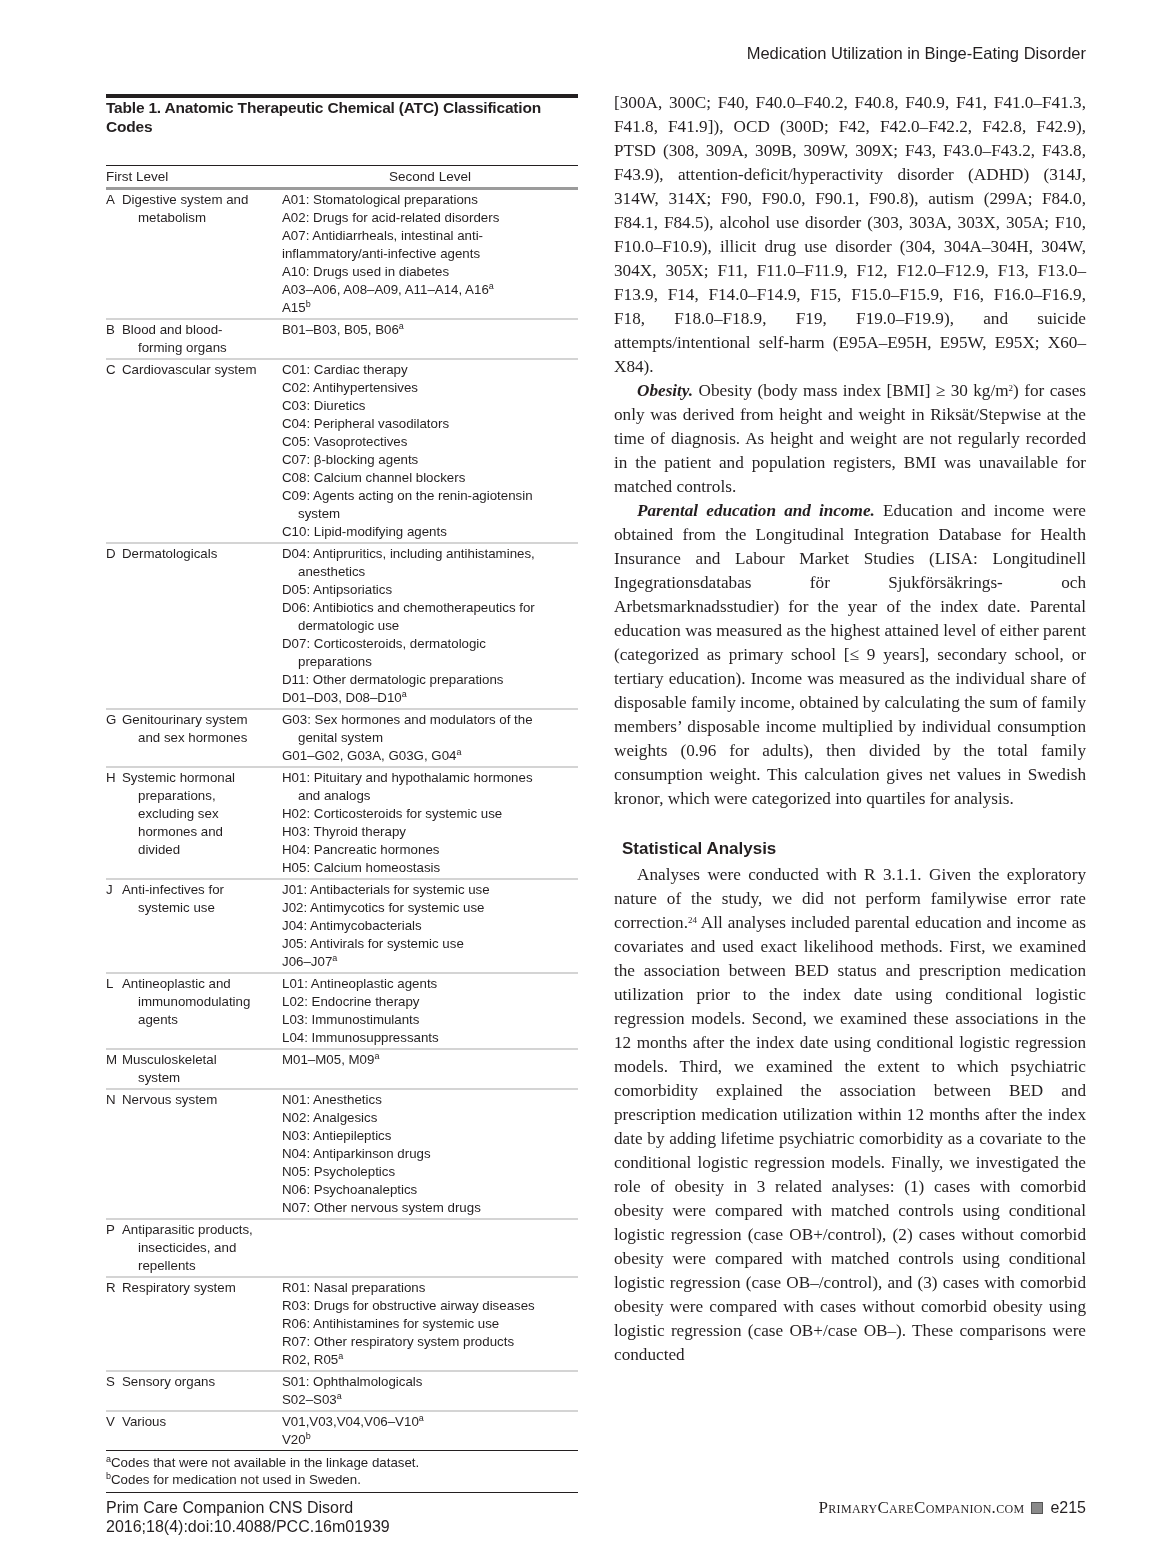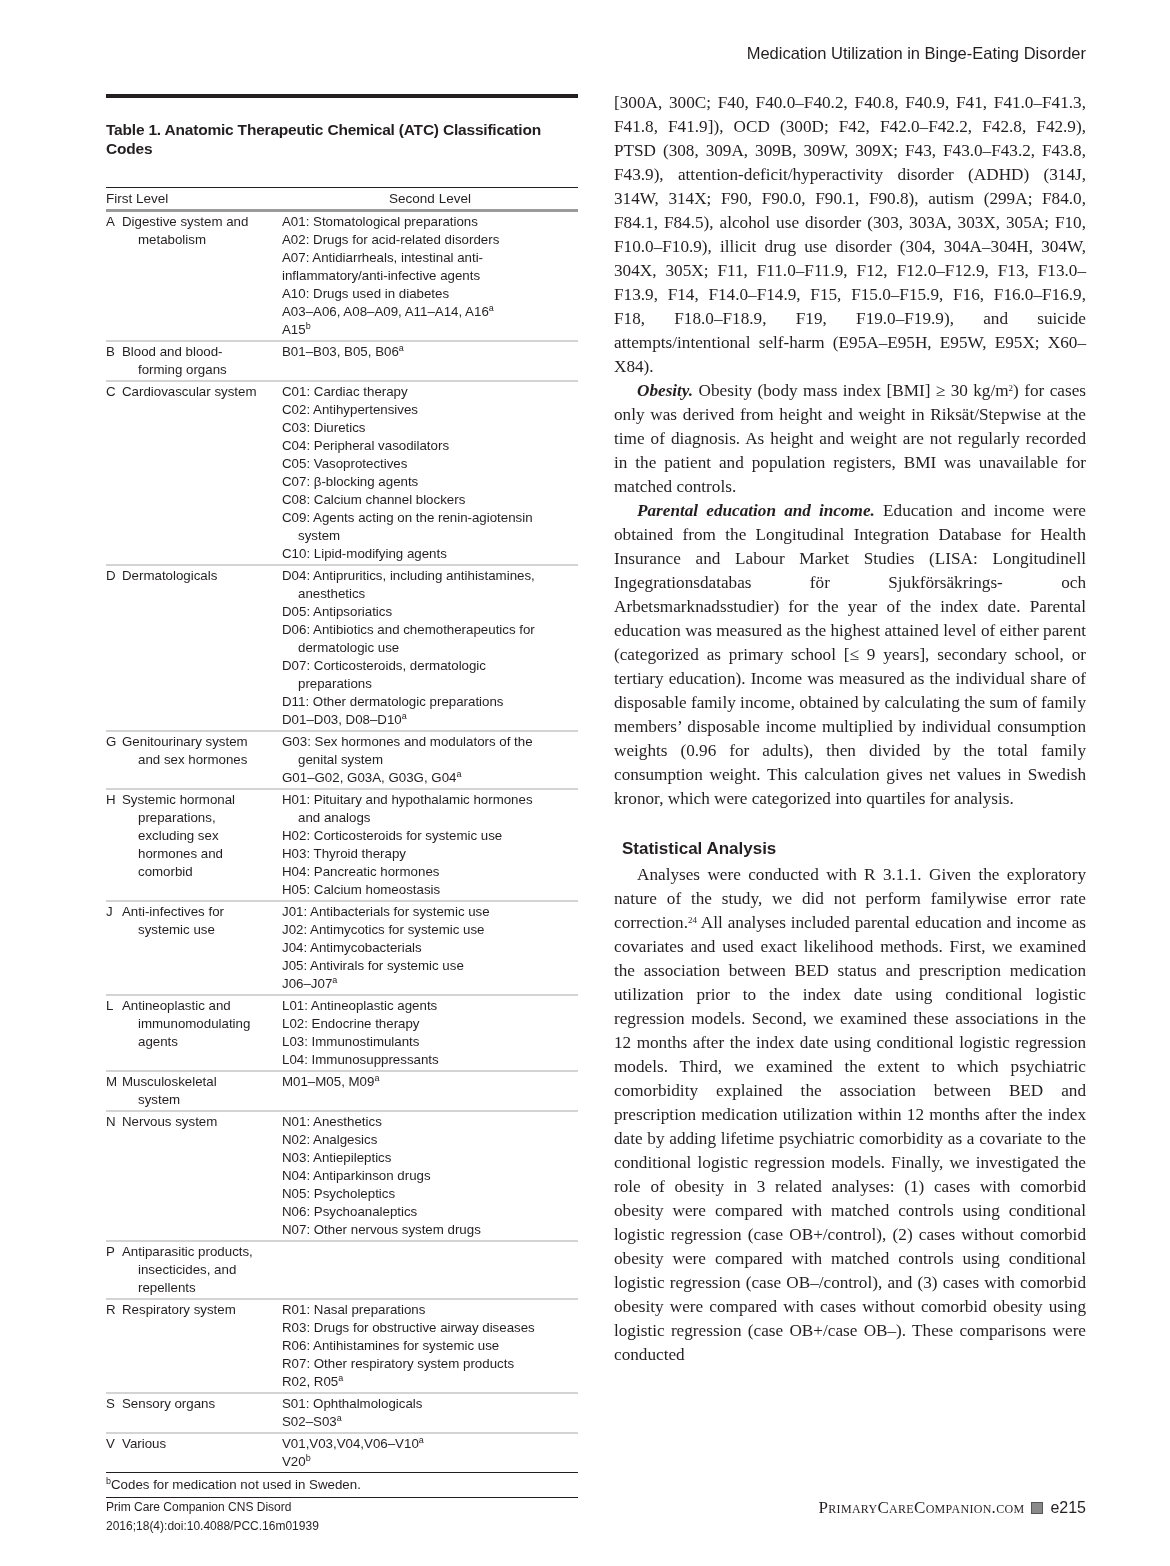--- a/index.html
+++ b/index.html
@@ -2,21 +2,21 @@
 <html><head>
 <meta charset="utf-8">
 <style>
   html, body { margin: 0; padding: 0; background: #ffffff; }
   body { width: 1170px; height: 1566px; position: relative; overflow: hidden; color: #231f20; }
   .running-head { position: absolute; top: 44px; right: 84px; font-family: "Liberation Sans", sans-serif; font-size: 16.5px; color: #231f20; }
 
   
   .table-wrap { position: absolute; left: 106px; top: 94px; width: 472px; font-family: "Liberation Sans", sans-serif; }
   .table-top-rule { height: 4px; background: #231f20; }
-  .table-title { font-weight: bold; font-size: 15.5px; line-height: 19px; margin-top: 22px; padding-bottom: 4px; letter-spacing: -0.2px; }
+  .table-title { font-weight: bold; font-size: 15.5px; line-height: 19px; margin-top: 0; padding-bottom: 4px; letter-spacing: -0.2px; }
   .head-row { display: flex; border-top: 1px solid #231f20; border-bottom: 3px solid #9b9b9b; font-size: 13.5px; line-height: 18px; padding: 2px 0 1px 0; margin-top: 25px; }
   .head-row .c1 { width: 176px; }
   .head-row .c2 { flex: 1; text-align: center; }
   .trow { display: flex; border-bottom: 2px solid #d4d4d4; font-size: 13.3px; line-height: 18px; padding: 1px 0 1px 0; }
   .trow.last { border-bottom: 1px solid #231f20; }
   .trow .c1 { width: 176px; display: flex; }
   .trow .c1 .letter { width: 16px; flex: none; }
   .trow .c1 .name { flex: 1; }
   .trow .c1 .name .line2 { padding-left: 16px; display: block; }
   .trow .c2 { flex: 1; }
@@ -26,21 +26,21 @@
   .footnotes { font-size: 13.3px; line-height: 17px; padding-top: 3px; padding-bottom: 4px; border-bottom: 1px solid #231f20; }
 
   
   .body-col { position: absolute; left: 614px; top: 91px; width: 472px; font-family: "Liberation Serif", serif; font-size: 17.2px; line-height: 24px; text-align: justify; color: #231f20; }
   .body-col p { margin: 0; }
   .body-col p.indent { text-indent: 23px; }
   .run-in { font-weight: bold; font-style: italic; margin-top: 40px; }
   .section-heading { font-family: "Liberation Sans", sans-serif; font-weight: bold; font-size: 17px; margin: 26px 0 2px 8px; text-align: left; }
 
   
-  .footer-left { position: absolute; left: 106px; top: 1498px; font-family: "Liberation Sans", sans-serif; font-size: 12px; line-height: 19px; }
+  .footer-left { position: absolute; left: 106px; top: 1498px; font-family: "Liberation Sans", sans-serif; font-size: 16px; line-height: 19px; }
   .footer-right { position: absolute; right: 84px; top: 1498px; font-family: "Liberation Sans", sans-serif; font-size: 16px; display: flex; align-items: center; gap: 7px; }
   .site { font-family: "Liberation Serif", serif; font-variant: small-caps; letter-spacing: 0.3px; font-size: 17px; }
   .square-icon { width: 10px; height: 10px; background: #8a8a8a; border: 1px solid #555; display: inline-block; }
 </style>
 </head>
 <body>
 
 <div class="running-head">Medication Utilization in Binge-Eating Disorder</div>
 
 <div class="table-wrap">
@@ -121,21 +121,21 @@
     </div>
   </div>
 
   <div class="trow">
     <div class="c1">
         <span class="letter">H</span>
       <span class="name"><span>Systemic hormonal</span>
         <span class="line2">preparations,</span>
         <span class="line2">excluding sex</span>
         <span class="line2">hormones and</span>
-        <span class="line2">comorbid</span></span>
+        <span class="line2">divided</span></span>
       </div>
     <div class="c2">
       <span class="entry"><span>H01: Pituitary and hypothalamic hormones</span><span class="cont">and analogs</span></span>
       <span class="entry">H02: Corticosteroids for systemic use</span>
       <span class="entry">H03: Thyroid therapy</span>
       <span class="entry">H04: Pancreatic hormones</span>
       <span class="entry">H05: Calcium homeostasis</span>
     </div>
   </div>
 
@@ -233,20 +233,21 @@
         <span class="letter">V</span>
       <span class="name"><span>Various</span></span>
       </div>
     <div class="c2">
       <span class="entry"><span>V01,V03,V04,V06–V10</span><sup>a</sup></span>
       <span class="entry"><span>V20</span><sup>b</sup></span>
     </div>
   </div>
 
   <div class="footnotes">
+    <div><sup>a</sup><span>Codes that were not available in the linkage dataset.</span></div>
     <div><sup>b</sup><span>Codes for medication not used in Sweden.</span></div>
   </div>
 </div>
 
 <div class="body-col">
   <p>[300A, 300C; F40, F40.0–F40.2, F40.8, F40.9, F41, F41.0–F41.3, F41.8, F41.9]), OCD (300D; F42, F42.0–F42.2, F42.8, F42.9), PTSD (308, 309A, 309B, 309W, 309X; F43, F43.0–F43.2, F43.8, F43.9), attention-deficit/hyperactivity disorder (ADHD) (314J, 314W, 314X; F90, F90.0, F90.1, F90.8), autism (299A; F84.0, F84.1, F84.5), alcohol use disorder (303, 303A, 303X, 305A; F10, F10.0–F10.9), illicit drug use disorder (304, 304A–304H, 304W, 304X, 305X; F11, F11.0–F11.9, F12, F12.0–F12.9, F13, F13.0–F13.9, F14, F14.0–F14.9, F15, F15.0–F15.9, F16, F16.0–F16.9, F18, F18.0–F18.9, F19, F19.0–F19.9), and suicide attempts/intentional self-harm (E95A–E95H, E95W, E95X; X60–X84).</p>
   <p class="indent"><span class="run-in">Obesity.</span><span> Obesity (body mass index [BMI] ≥ 30 kg/m</span><sup>2</sup><span>) for cases only was derived from height and weight in Riksät/Stepwise at the time of diagnosis. As height and weight are not regularly recorded in the patient and population registers, BMI was unavailable for matched controls.</span></p>
   <p class="indent"><span class="run-in">Parental education and income.</span><span> Education and income were obtained from the Longitudinal Integration Database for Health Insurance and Labour Market Studies (LISA: Longitudinell Ingegrationsdatabas för Sjukförsäkrings- och Arbetsmarknadsstudier) for the year of the index date. Parental education was measured as the highest attained level of either parent (categorized as primary school [≤ 9 years], secondary school, or tertiary education). Income was measured as the individual share of disposable family income, obtained by calculating the sum of family members’ disposable income multiplied by individual consumption weights (0.96 for adults), then divided by the total family consumption weight. This calculation gives net values in Swedish kronor, which were categorized into quartiles for analysis.</span></p>
   <div class="section-heading">Statistical Analysis</div>
   <p class="indent"><span>Analyses were conducted with R 3.1.1. Given the exploratory nature of the study, we did not perform familywise error rate correction.</span><sup>24</sup><span> All analyses included parental education and income as covariates and used exact likelihood methods. First, we examined the association between BED status and prescription medication utilization prior to the index date using conditional logistic regression models. Second, we examined these associations in the 12 months after the index date using conditional logistic regression models. Third, we examined the extent to which psychiatric comorbidity explained the association between BED and prescription medication utilization within 12 months after the index date by adding lifetime psychiatric comorbidity as a covariate to the conditional logistic regression models. Finally, we investigated the role of obesity in 3 related analyses: (1) cases with comorbid obesity were compared with matched controls using conditional logistic regression (case OB+/control), (2) cases without comorbid obesity were compared with matched controls using conditional logistic regression (case OB–/control), and (3) cases with comorbid obesity were compared with cases without comorbid obesity using logistic regression (case OB+/case OB–). These comparisons were conducted</span></p>

